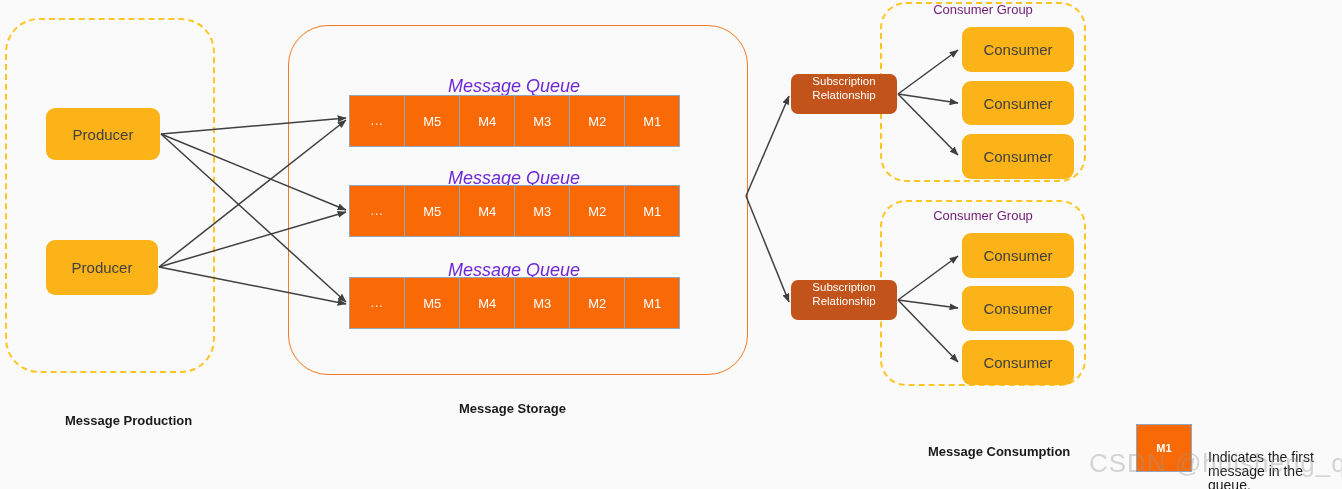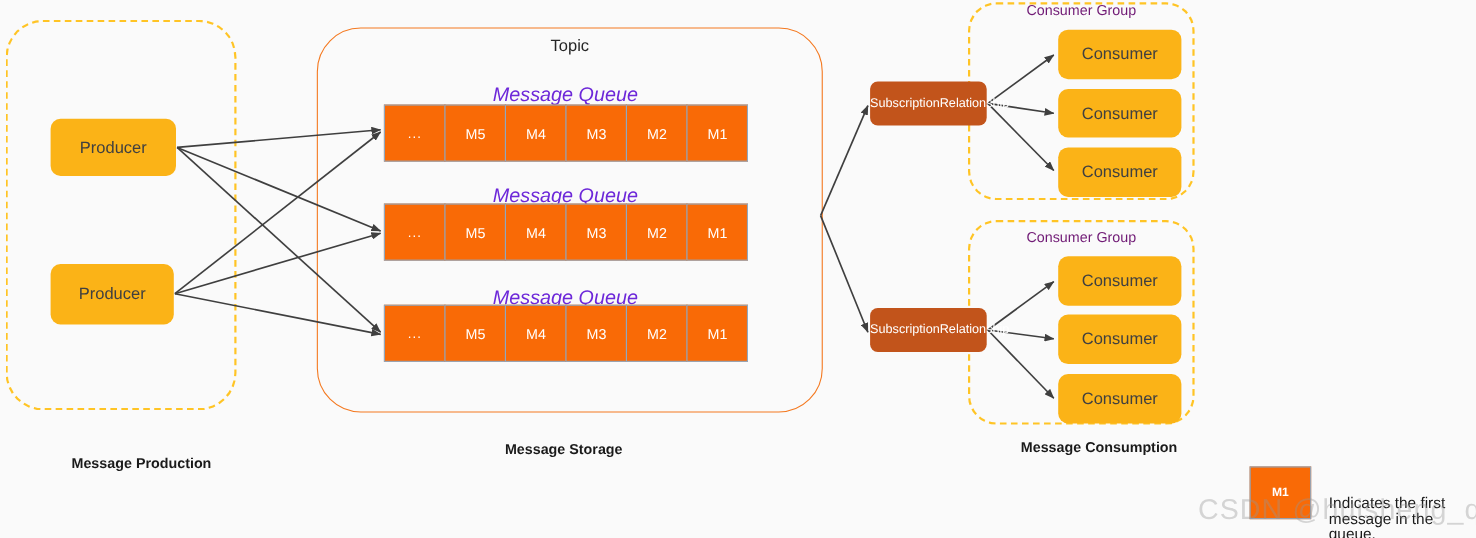--- a/index.html
+++ b/index.html
@@ -82,21 +82,21 @@
 
   
   .subscription {
     position: absolute;
     background: #C2541B;
     border-radius: 7px;
     color: #ffffff;
     font-size: 11.5px;
     line-height: 14px;
     display: flex;
-    flex-direction: row;
+    flex-direction: column;
     align-items: center;
     justify-content: flex-start;
     text-align: center;
     box-sizing: border-box;
   }
   #subscription-1 { left: 791px; top: 74px;  width: 106px; height: 40px; }
   #subscription-2 { left: 791px; top: 280px; width: 106px; height: 40px; }
 
   
   .cg-caption {
@@ -157,21 +157,21 @@
   
   .section-caption {
     position: absolute;
     font-size: 13px;
     font-weight: bold;
     color: #1a1a1a;
     white-space: nowrap;
   }
   #caption-production  { left: 33px;  top: 413px; padding-left: 32px; }
   #caption-storage     { left: 459px; top: 401px; }
-  #caption-consumption { left: 928px; top: 399px; }
+  #caption-consumption { left: 928px; top: 444px; }
 
   
   #legend-swatch {
     position: absolute;
     left: 1136px; top: 424px;
     width: 56px; height: 48px;
     background: #F96A06;
     border: 1.5px solid #8FA8C0;
     color: #ffffff;
     font-size: 11px;
@@ -204,21 +204,20 @@
 </head>
 <body>
 
 <div id="stage">
 
   <div class="dashed-zone" id="zone-production"></div>
   <div class="dashed-zone" id="zone-cg-top"></div>
   <div class="dashed-zone" id="zone-cg-bottom"></div>
 
   <div id="topic-box"></div>
-  <div id="topic-title">Topic</div>
 
   <svg class="edges" viewBox="0 0 1342 489">
     <defs>
       <marker id="arrowhead" markerWidth="9" markerHeight="7" refX="8.4" refY="3.5" orient="auto" markerUnits="userSpaceOnUse">
         <polygon points="0 0, 9 3.5, 0 7" fill="#3f3f3f"></polygon>
       </marker>
     </defs>
     <g stroke="#3f3f3f" stroke-width="1.5" fill="none" marker-end="url(#arrowhead)">
 
       <line x1="161" y1="134" x2="346" y2="118"></line>

